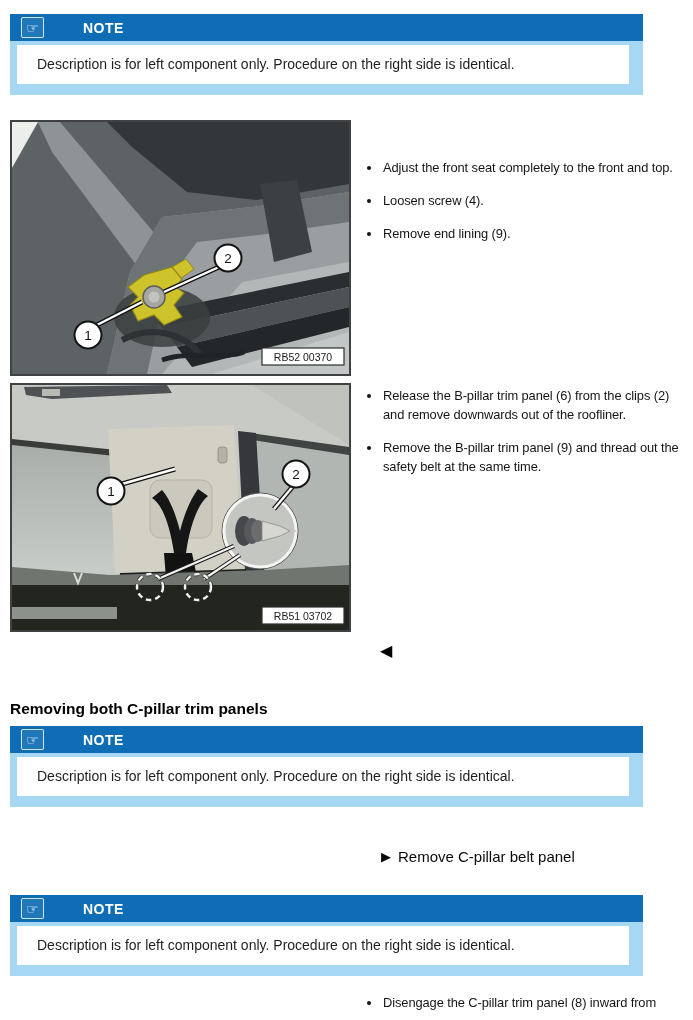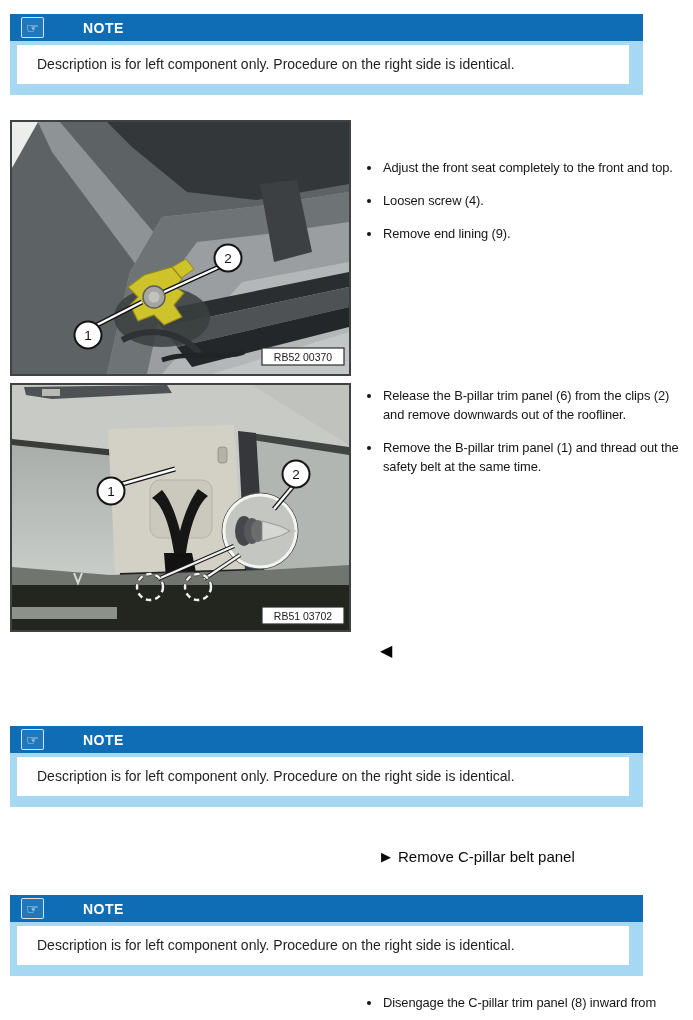--- a/index.html
+++ b/index.html
@@ -177,26 +177,27 @@
       <g>
         <rect x="250" y="222" width="82" height="17" fill="#ffffff" stroke="#2e2e2e" stroke-width="1.2"></rect>
         <text x="291" y="231" text-anchor="middle" dominant-baseline="central" font-size="10.5" fill="#222">RB51 03702</text>
       </g>
     </svg>
   </div>
 
   <div class="col" style="top:386px;">
     <ul class="steps">
       <li>Release the B-pillar trim panel (6) from the clips (2) and remove downwards out of the roofliner.</li>
-      <li>Remove the B-pillar trim panel (1) and thread out the safety belt at the same time.</li>
+      <li>Remove the B-pillar trim panel (9) and thread out the safety belt at the same time.</li>
     </ul>
   </div>
 
   <div class="end-marker">◀</div>
 
+  <div class="heading">Removing both C-pillar trim panels</div>
 
   <div class="note" style="top:726px;">
     <div class="note-header">
       <span class="note-icon">☞</span>
       <span class="note-title">NOTE</span>
     </div>
     <div class="note-body">
       <div class="note-inner">Description is for left component only. Procedure on the right side is identical.</div>
     </div>
   </div>

